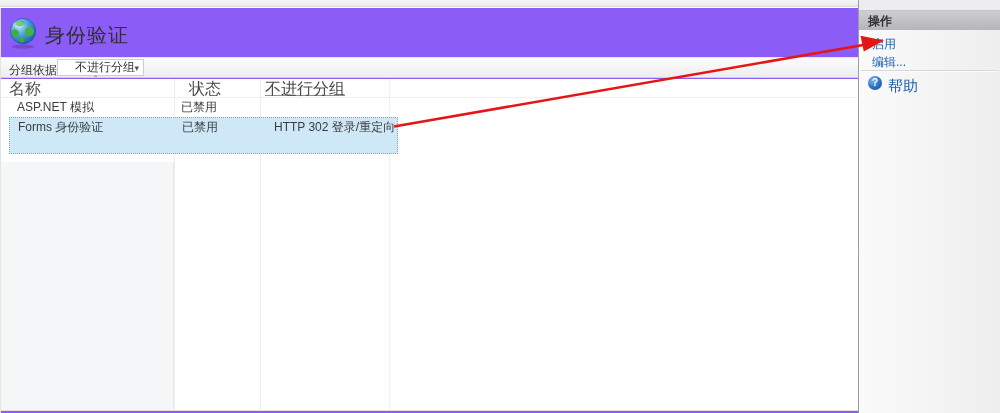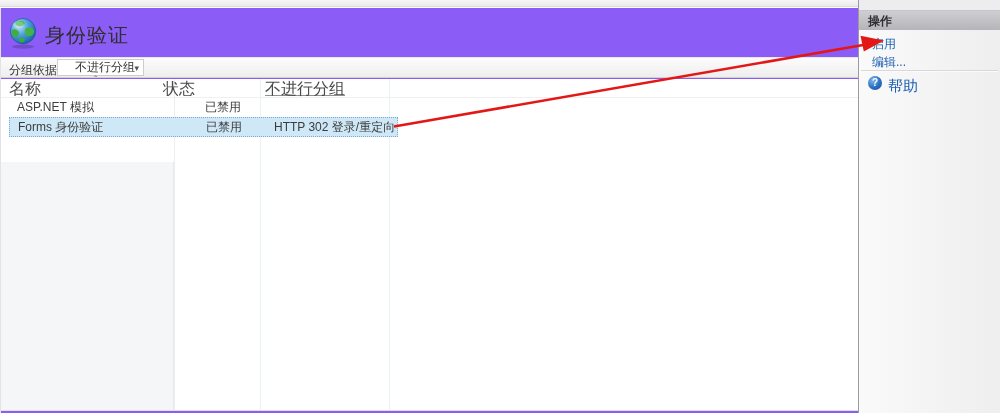--- a/index.html
+++ b/index.html
@@ -33,31 +33,31 @@
   .vline.v1 { left:173px; background:#ededee; }
   .vline.v2 { left:259px; background:#e9f1f8; }
   .vline.v3 { left:388px; background:#e9f1f8; }
   .below-fill { position:absolute; left:0; top:83px; bottom:0; width:173px;
     background:#f5f6f7; border-right:1px solid #e9eaeb; }
   .main-bottom-edge { position:absolute; left:0; bottom:0; width:858px; height:1px; background:#e0e0e2; }
 
   .hdr-row { position:absolute; left:0; top:0; width:858px; height:19px; border-bottom:1px solid #f0f0f1; }
   .hdr-cell { position:absolute; top:0; height:19px; line-height:19px; font-size:16px; color:#4a4a4a; cursor:default; }
   .hdr-name { left:8px; }
-  .hdr-status { left:162px; }
+  .hdr-status { left:188px; }
   .hdr-resp { left:264px; text-decoration:underline; text-decoration-color:#8f8f92; }
   .sort-caret { position:absolute; left:93px; top:-4px; font-size:10px; color:#7a7a7d; }
 
   .rows { position:absolute; left:0; top:19px; width:858px;margin-left:8px; }
   .row { position:relative; width:389px; height:19px; cursor:default; }
   .row .cell { position:absolute; top:0; height:19px; line-height:19px; font-size:12px; color:#3c3c3c; white-space:nowrap; }
   .row .c1 { left:8px; }
-  .row .c2 { left:196px; }
+  .row .c2 { left:172px; }
   .row .c3 { left:264px; }
-  .row.selected { background:#cfe8f8; border:1px dotted #79a8d2; height:20px;padding-left:17px; }
+  .row.selected { background:#cfe8f8; border:1px dotted #79a8d2; height:37px;padding-left:17px; }
   .row.selected .cell { line-height:18px; }
 
   
   .pane { position:absolute; left:858px; top:0; width:142px; height:413px;
     background:linear-gradient(90deg,#fafafb,#eeeeef); border-left:1px solid #9c9ca0; }
   .pane-top { position:absolute; left:0; top:0; width:100%; height:10px; background:#ededef; }
   .pane-header { position:absolute; left:0; top:10px; width:100%; height:20px;
     background:linear-gradient(#cfcfd3,#b5b5b9); border-top:1px solid #c6c6ca;
     font-size:12px; font-weight:bold; color:#303034; line-height:20px; padding-left:9px; }
   .action-link { position:absolute; left:13px; font-size:12px; color:#1d5fb0; cursor:pointer; white-space:nowrap; }

